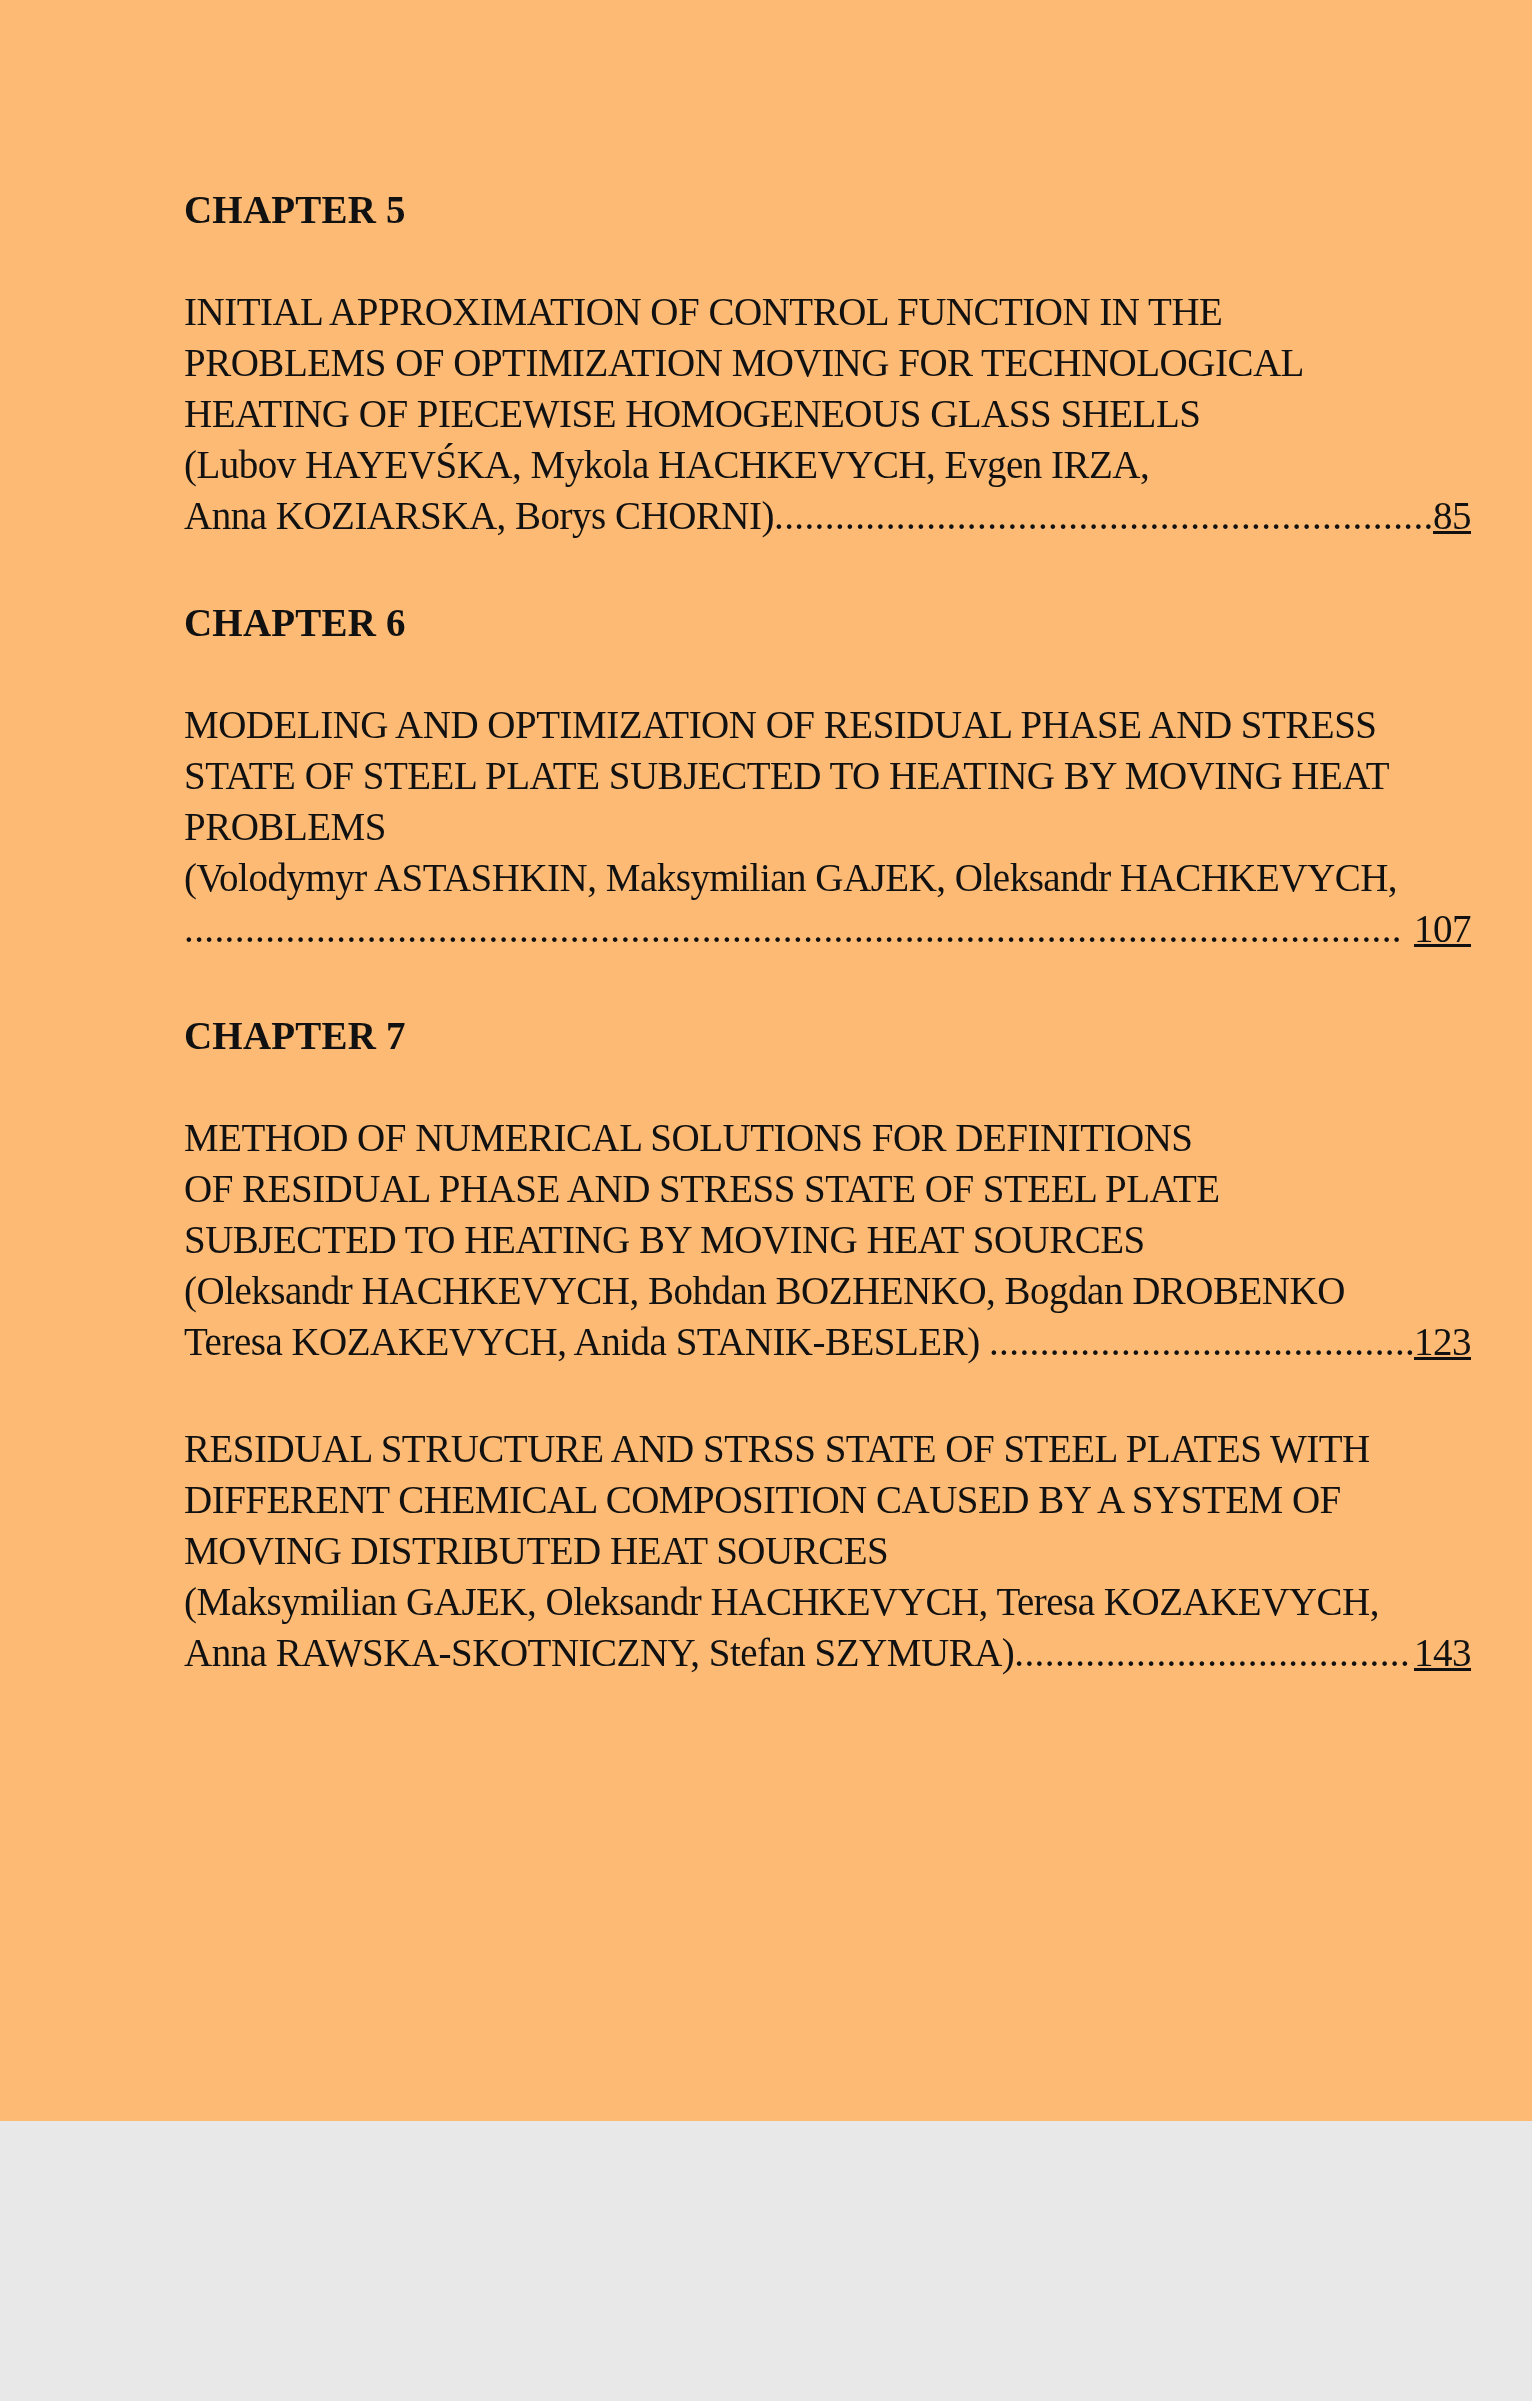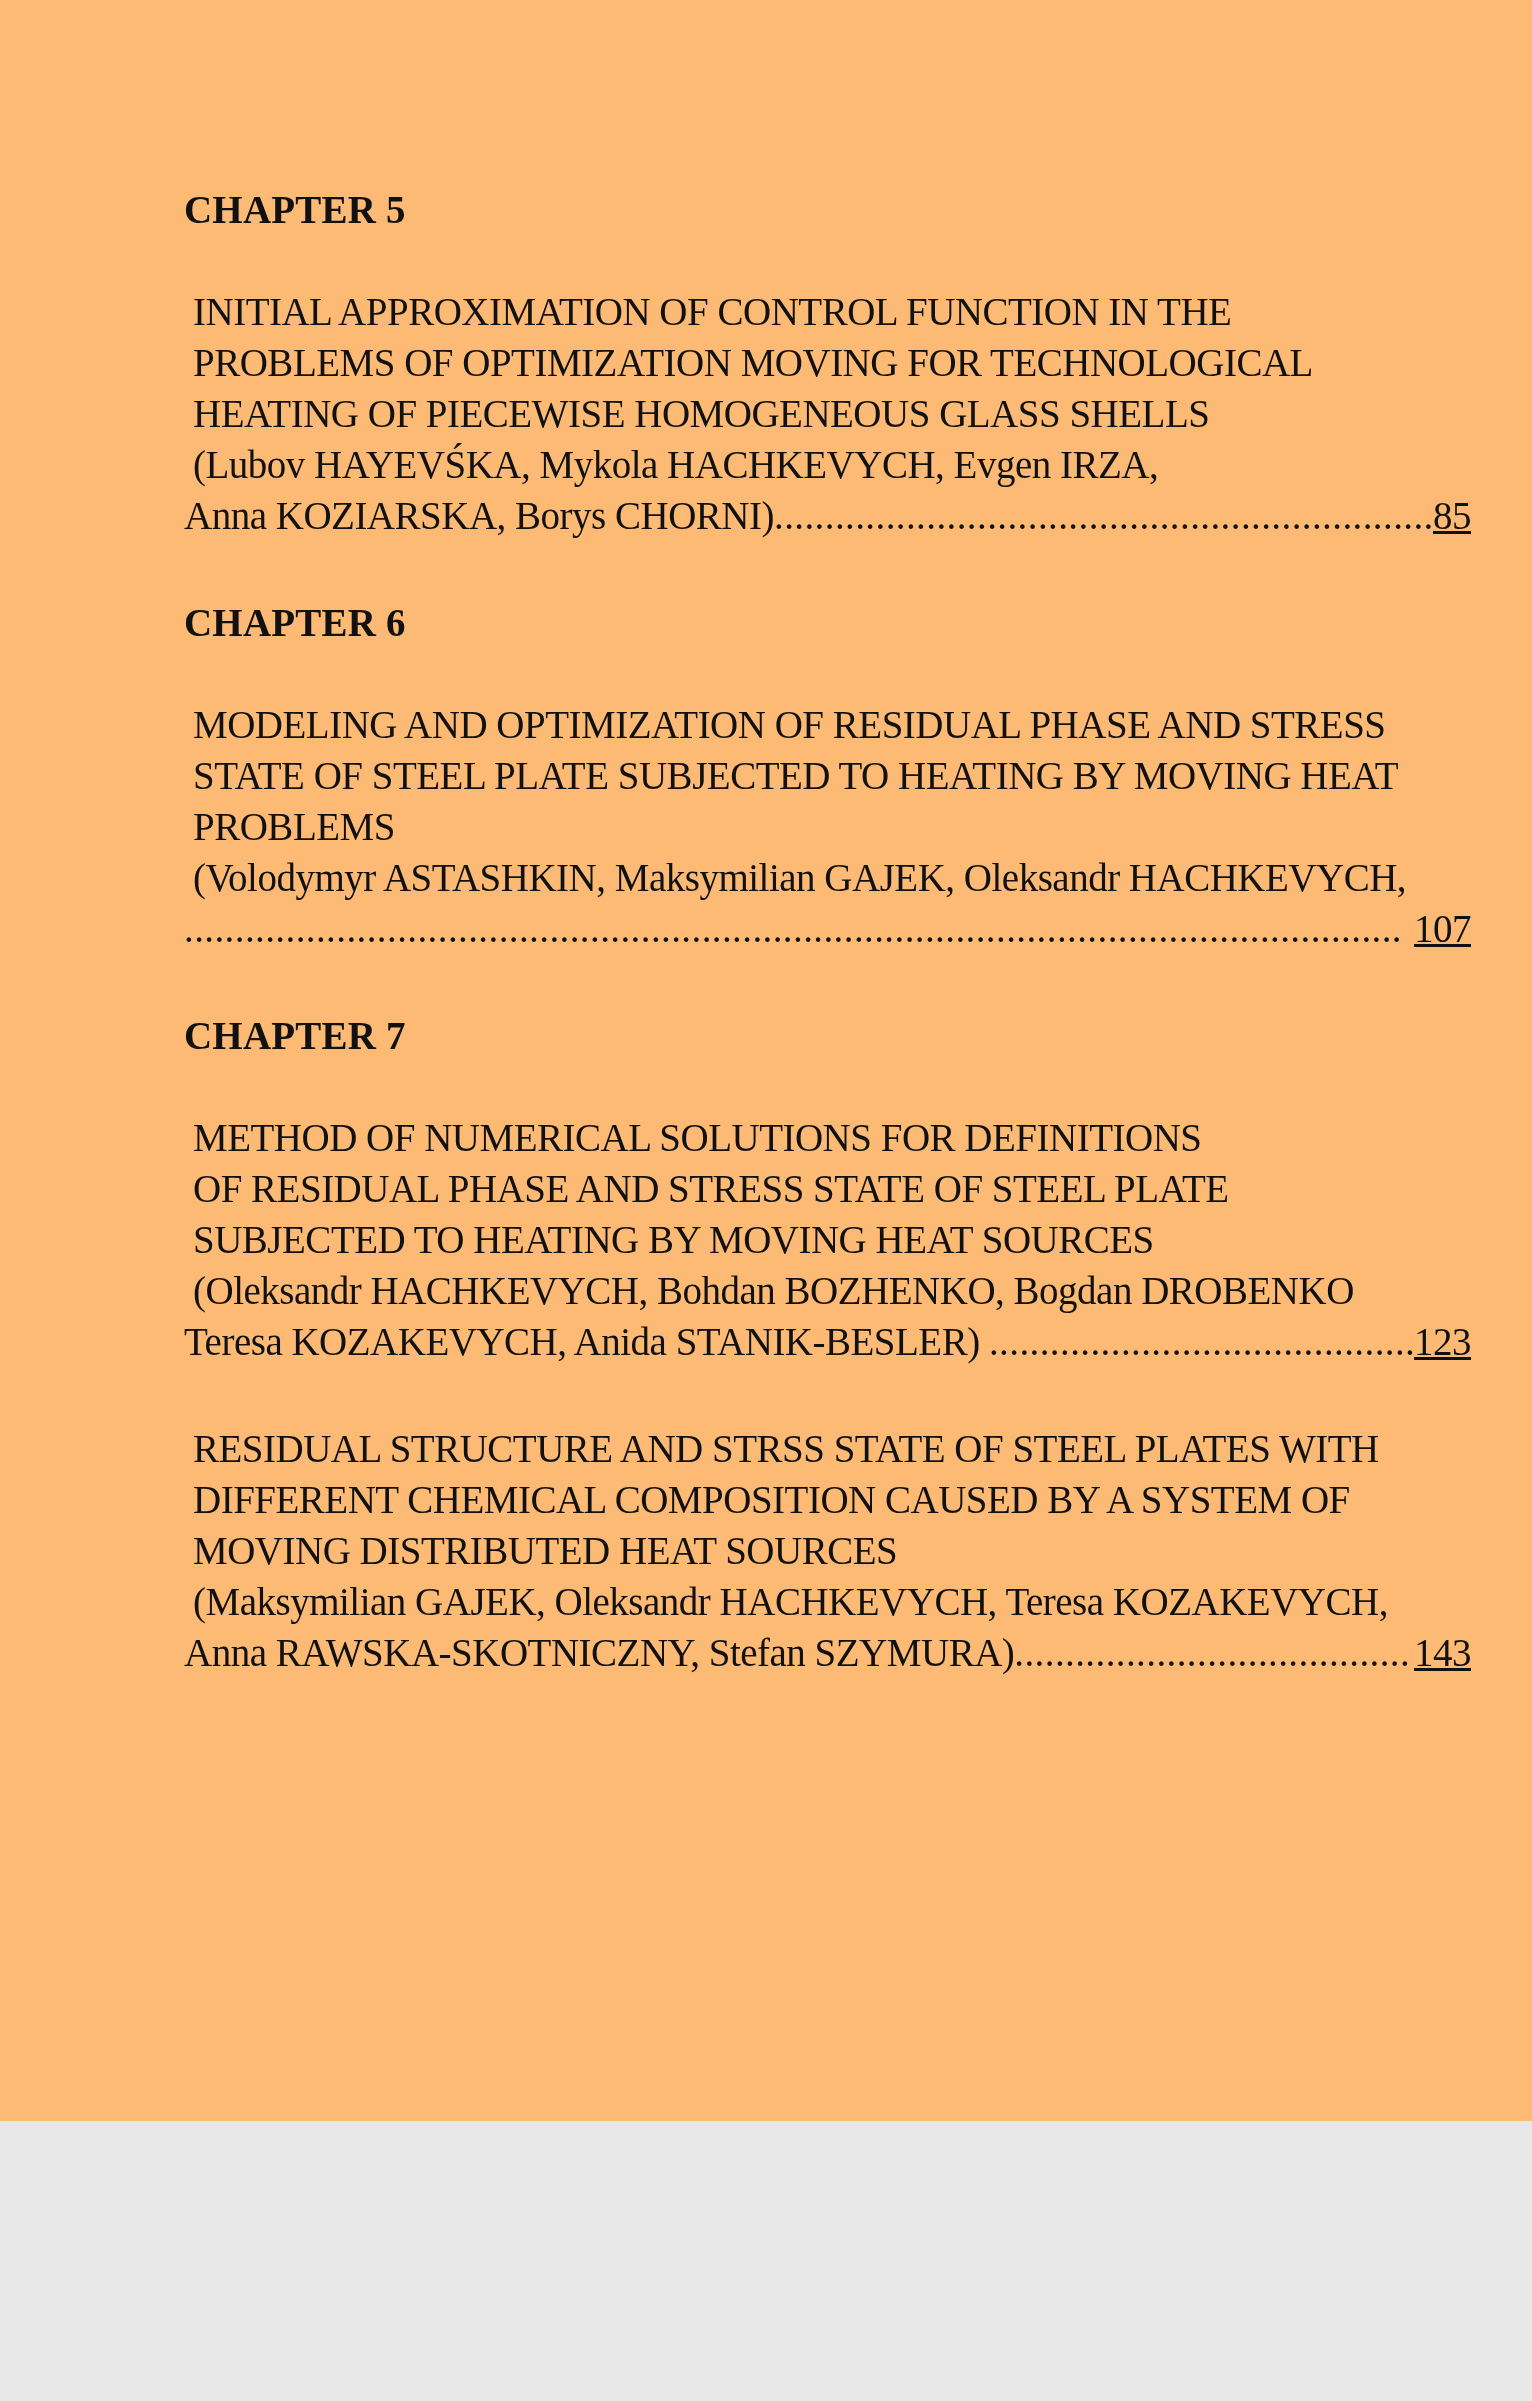--- a/index.html
+++ b/index.html
@@ -34,21 +34,20 @@
     letter-spacing: 0.2px;
     margin: 0 0 51px 0;
     white-space: nowrap;
   }
   .toc-line {
     font-size: 39px;
     line-height: 51px;
     font-weight: 400;
     letter-spacing: -0.5px;
     white-space: pre;
-    margin-left: 9px;
   }
   .leader-row {
     display: flex;
     align-items: stretch;
     font-size: 39px;
     line-height: 51px;
     font-weight: 400;
     letter-spacing: -0.5px;
   }
   .leader-row .entry-text {

